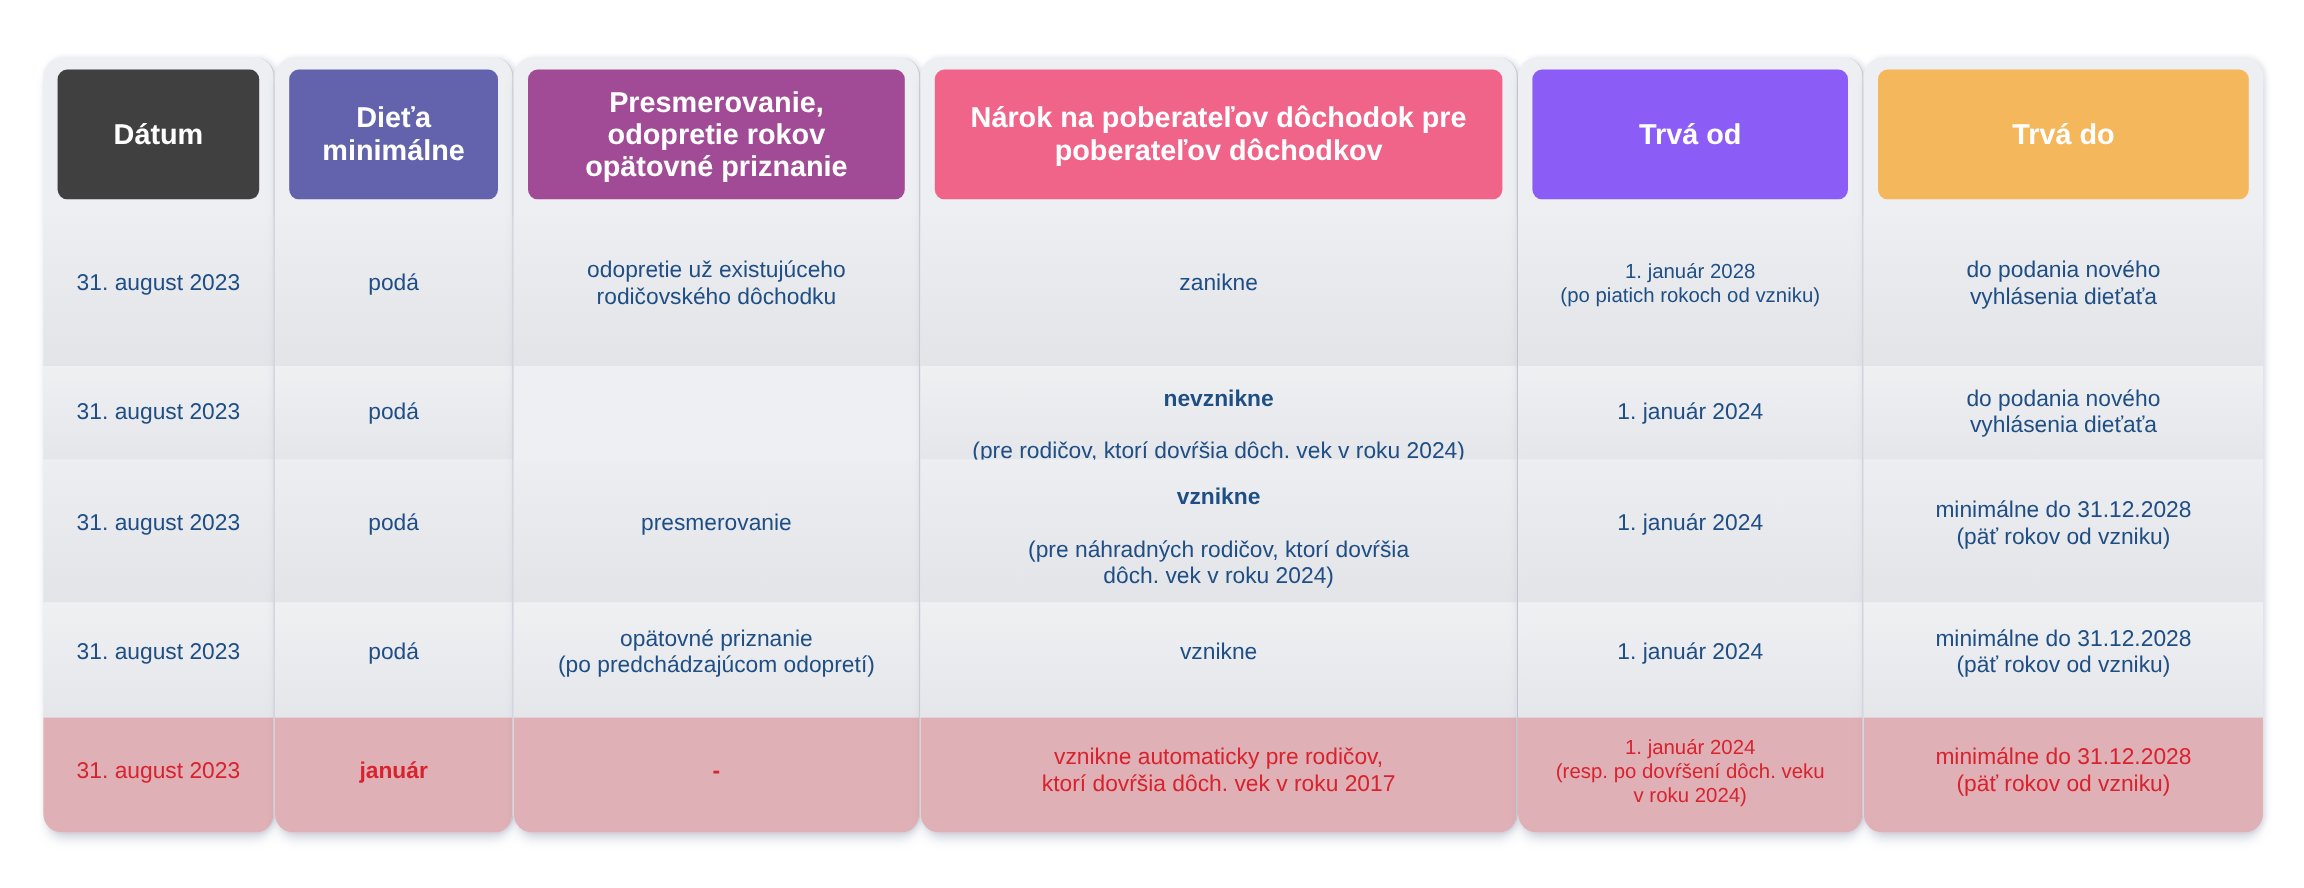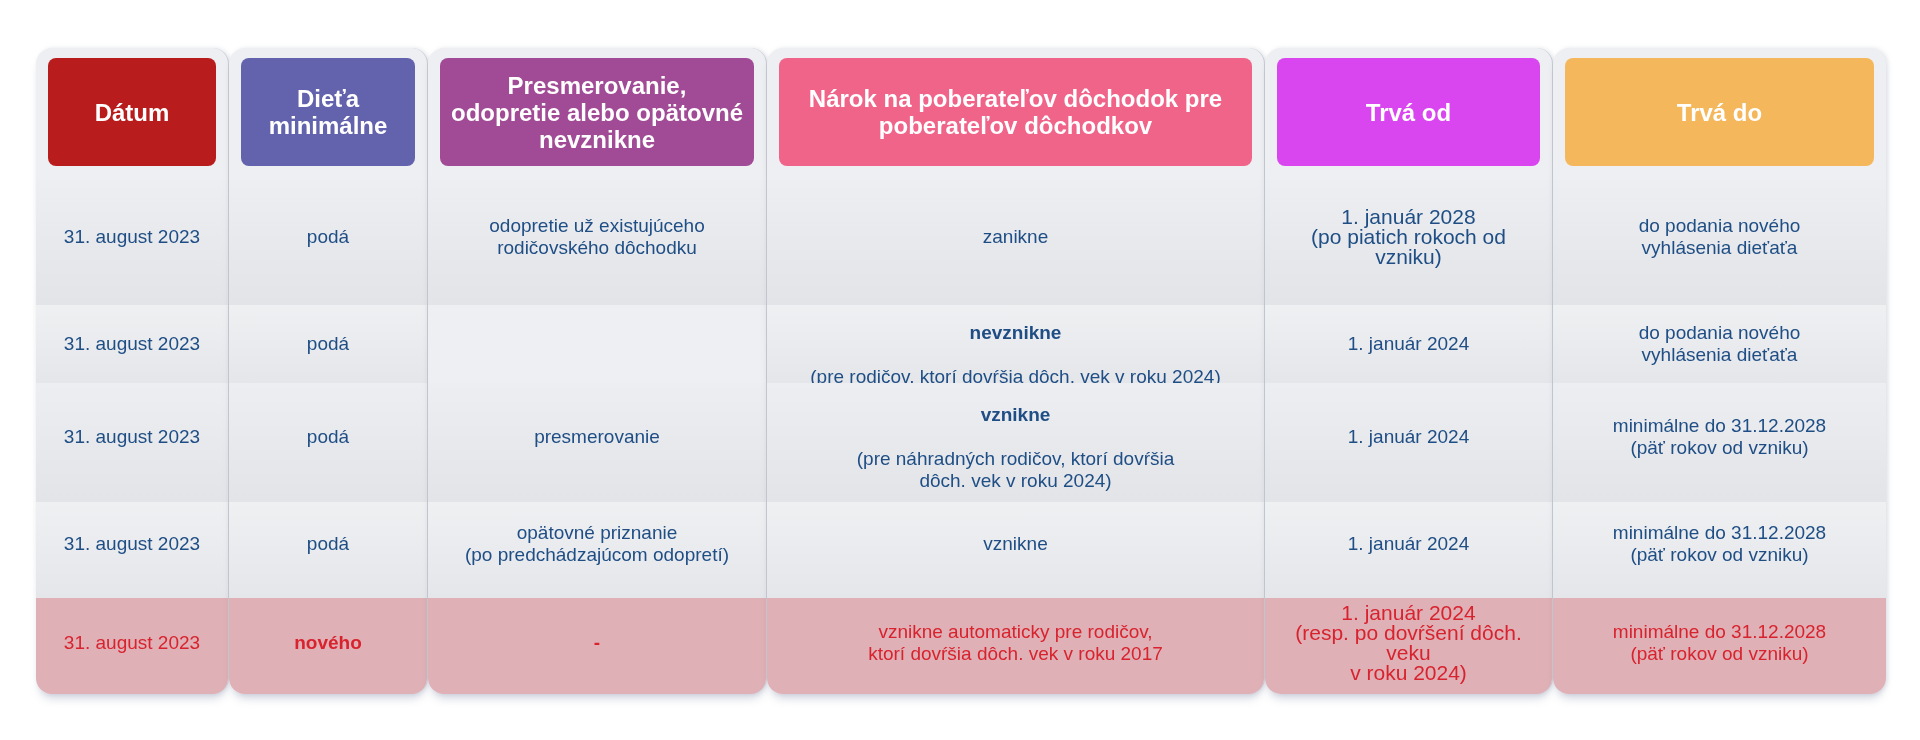--- a/index.html
+++ b/index.html
@@ -34,60 +34,60 @@
       padding: 0 10px;
     }
 
     .rows { position: absolute; left: 0; right: 0; top: 132px; bottom: 0; }
     .cell {
       position: absolute; left: 0; right: 0;
       display: flex; align-items: center; justify-content: center; text-align: center;
       color: #1f4e85; font-size: 19px; line-height: 22px; padding: 0 10px;
       white-space: pre-line;
     }
-    .cell.small { font-size: 21px; line-height: 20px; }
+    .cell.small { font-size: 17px; line-height: 20px; }
     .r1 { top: 0; height: 125px; background: linear-gradient(#eceef1, #e2e4e8); }
     .r2 { top: 125px; height: 78px; background: linear-gradient(#eef0f2, #e4e6ea); }
     .r3 { top: 203px; height: 119px; background: linear-gradient(#eceef1, #e2e4e8); }
     .r4 { top: 322px; height: 96px; background: linear-gradient(#eef0f2, #e4e6ea); }
     .r5 { top: 418px; height: 96px; background: #dfb0b5; color: #d8232f; }
     .r1 .inner, .r3 .inner, .r4 .inner { margin-top: -12px; }
     .r5 .inner { margin-top: -6px; }
     .bold { font-weight: bold; display: block; }
     .inner { display: block; }
   </style>
 </head>
 <body>
 
 <div class="table-wrap">
 
   <div class="col col-1">
-    <div class="head" style="background:#b91c1c">Dátum</div>
+    <div class="head" style="background:#404040">Dátum</div>
     <div class="rows">
       <div class="cell r1"><span class="inner">31. august 2023</span></div>
       <div class="cell r2"><span class="inner">31. august 2023</span></div>
       <div class="cell r3"><span class="inner">31. august 2023</span></div>
       <div class="cell r4"><span class="inner">31. august 2023</span></div>
       <div class="cell r5"><span class="inner">31. august 2023</span></div>
     </div>
   </div>
 
   <div class="col col-2">
     <div class="head" style="background:#6262ad">Dieťa minimálne</div>
     <div class="rows">
       <div class="cell r1"><span class="inner">podá</span></div>
       <div class="cell r2"><span class="inner">podá</span></div>
       <div class="cell r3"><span class="inner">podá</span></div>
       <div class="cell r4"><span class="inner">podá</span></div>
-      <div class="cell r5"><span class="inner bold">nového</span></div>
+      <div class="cell r5"><span class="inner bold">január</span></div>
     </div>
   </div>
 
   <div class="col col-3">
-    <div class="head" style="background:#a14b96">Presmerovanie, odopretie alebo opätovné nevznikne</div>
+    <div class="head" style="background:#a14b96">Presmerovanie, odopretie rokov opätovné priznanie</div>
     <div class="rows">
       <div class="cell r1"><span class="inner">odopretie už existujúceho
 rodičovského dôchodku</span></div>
       <div class="cell r3"><span class="inner">presmerovanie</span></div>
       <div class="cell r4"><span class="inner">opätovné priznanie
 (po predchádzajúcom odopretí)</span></div>
       <div class="cell r5"><span class="inner bold">-</span></div>
     </div>
   </div>
 
@@ -108,21 +108,21 @@
 dôch. vek v roku 2024)</span>
         </span>
       </div>
       <div class="cell r4"><span class="inner">vznikne</span></div>
       <div class="cell r5"><span class="inner">vznikne automaticky pre rodičov,
 ktorí dovŕšia dôch. vek v roku 2017</span></div>
     </div>
   </div>
 
   <div class="col col-5">
-    <div class="head" style="background:#d946ef">Trvá od</div>
+    <div class="head" style="background:#8b5cf6">Trvá od</div>
     <div class="rows">
       <div class="cell r1 small"><span class="inner">1. január 2028
 (po piatich rokoch od vzniku)</span></div>
       <div class="cell r2"><span class="inner">1. január 2024</span></div>
       <div class="cell r3"><span class="inner">1. január 2024</span></div>
       <div class="cell r4"><span class="inner">1. január 2024</span></div>
       <div class="cell r5 small"><span class="inner">1. január 2024
 (resp. po dovŕšení dôch. veku
 v roku 2024)</span></div>
     </div>

